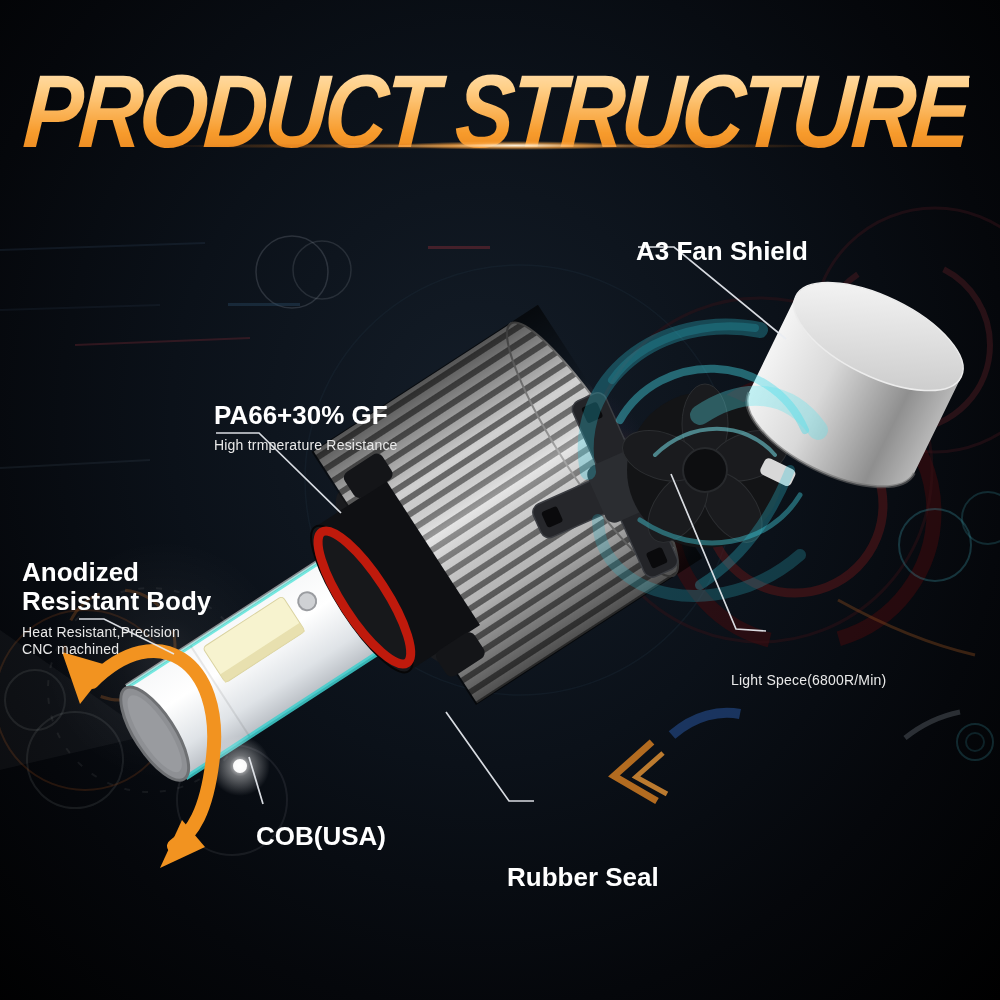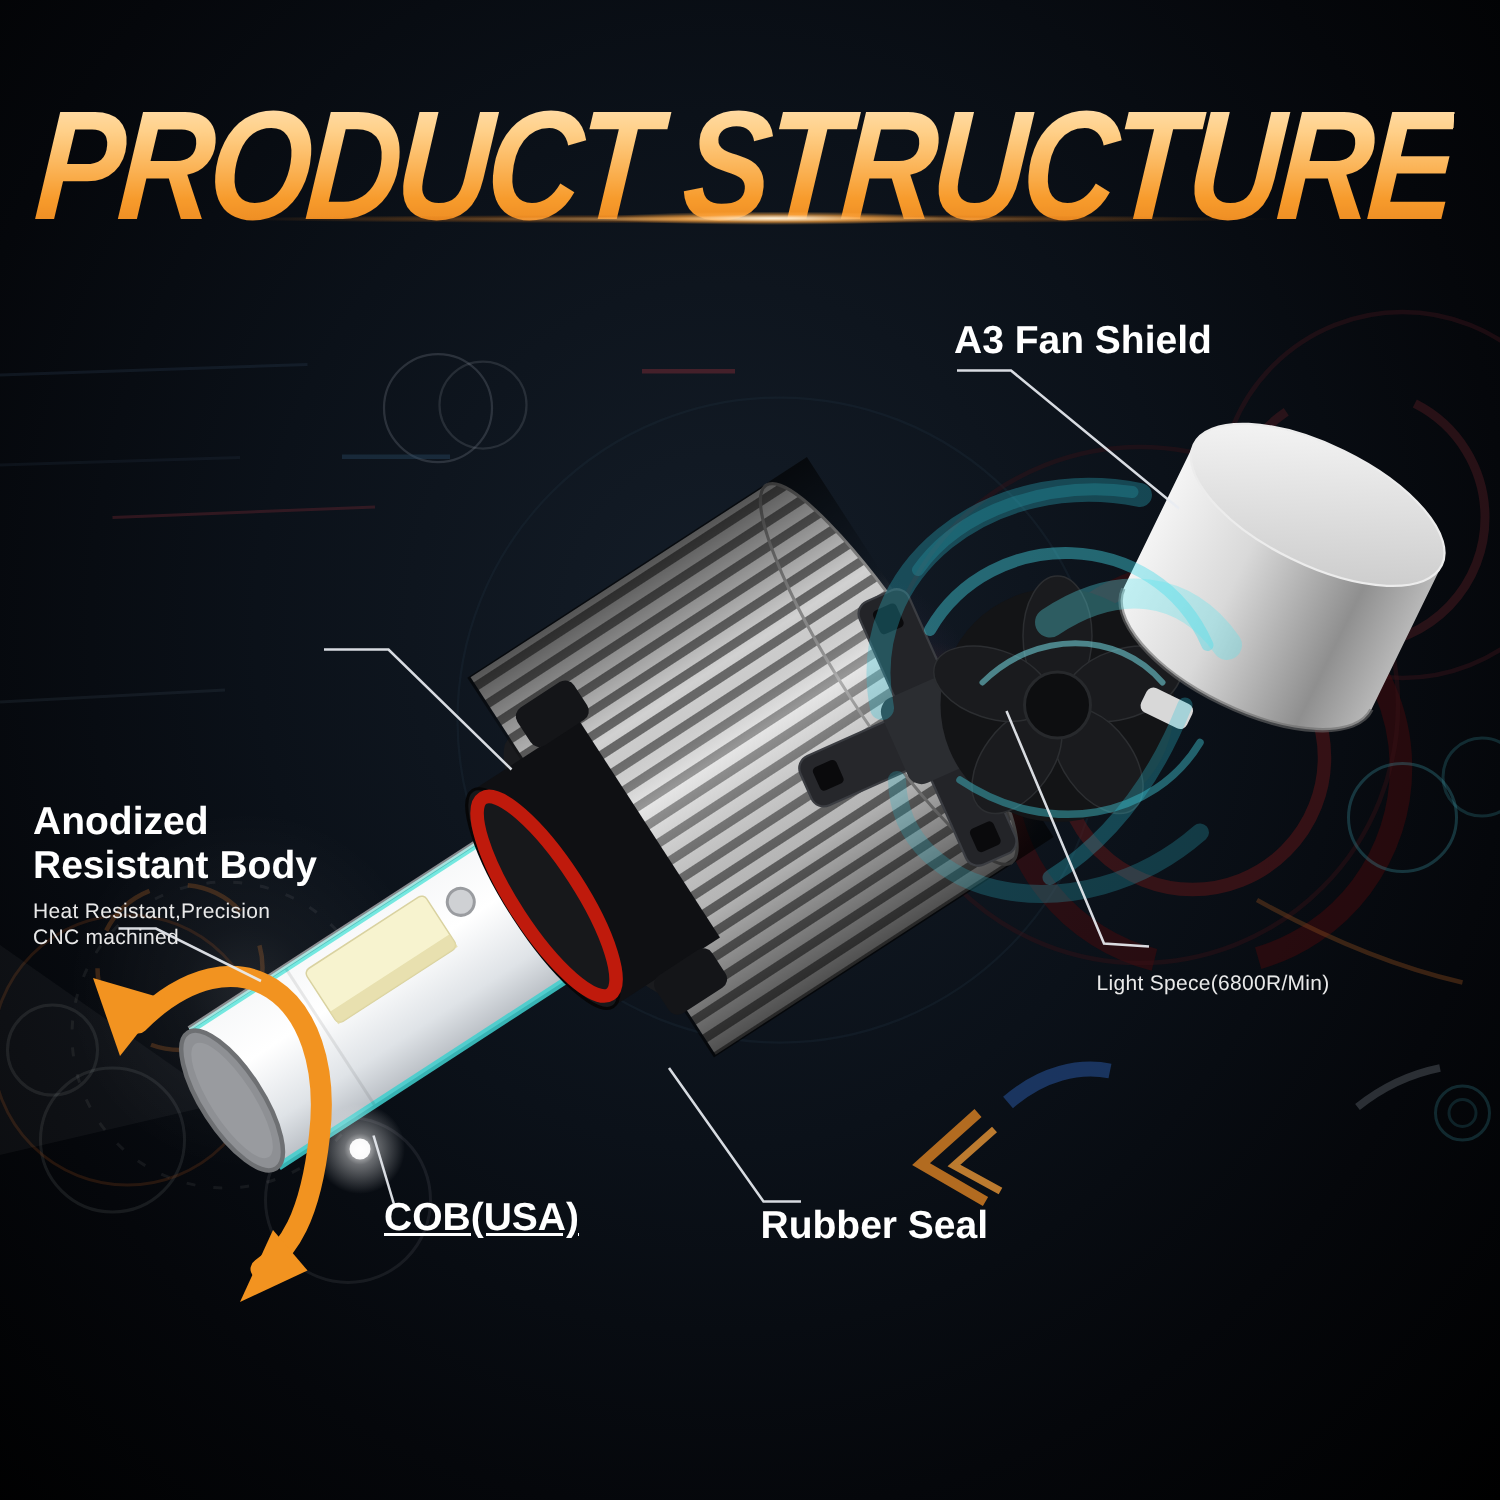--- a/index.html
+++ b/index.html
@@ -13,21 +13,21 @@
     position:absolute;left:50%;top:52px;white-space:nowrap;
     font-size:96px;font-weight:bold;font-style:italic;letter-spacing:-4px;
     transform:translateX(-50%) skewX(-4deg) scale(.92,1.08);transform-origin:center top;
     background:linear-gradient(180deg,#ffe9c8 0%,#ffd089 30%,#f79b2c 68%,#e07a17 100%);
     -webkit-background-clip:text;background-clip:text;color:transparent;
   }
   .glow-line{position:absolute;left:150px;top:143px;width:700px;height:6px;border-radius:50%;
     background:radial-gradient(closest-side, rgba(255,190,110,.8), rgba(220,120,25,.3) 60%, rgba(0,0,0,0));}
   .glow-core{position:absolute;left:400px;top:141px;width:230px;height:9px;border-radius:50%;
     background:radial-gradient(closest-side, rgba(255,245,225,.95), rgba(255,170,70,.55) 55%, rgba(0,0,0,0));}
-  .label{position:absolute;color:#fff;}
+  .label{position:absolute;color:#fff;margin-top:25px;}
   .label-title{font-weight:bold;font-size:26px;line-height:1.13;letter-spacing:0;}
   .label-sub{font-size:14px;color:#e9e9e9;margin-top:7px;line-height:1.25;letter-spacing:.2px;}
   .w215{width:215px;} .w168{width:168px;} .w175{width:175px;}
   .nowrap{white-space:nowrap;}
 </style>
 </head>
 <body>
 
 <div class="stage">
 
@@ -207,32 +207,36 @@
   </svg>
 
   <div class="title">PRODUCT STRUCTURE</div>
   <div class="glow-line"></div>
   <div class="glow-core"></div>
 
   <div class="label" style="left:636px;top:212px;">
     <div class="label-title nowrap">A3 Fan Shield</div>
   </div>
 
+  <div class="label" style="left:214px;top:376px;">
+    <div class="label-title nowrap">PA66+30% GF</div>
+    <div class="label-sub nowrap">High trmperature Resistance</div>
+  </div>
 
   <div class="label" style="left:22px;top:533px;">
     <div class="label-title w215">Anodized Resistant Body</div>
     <div class="label-sub w175">Heat Resistant,Precision CNC machined</div>
   </div>
 
   <div class="label" style="left:731px;top:640px;">
     <div class="label-sub nowrap">Light Spece(6800R/Min)</div>
   </div>
 
-  <div class="label" style="left:256px;top:797px;text-decoration:underline;">
+  <div class="label" style="left:256px;top:797px;">
     <div class="label-title nowrap">COB(USA)</div>
   </div>
 
-  <div class="label" style="left:507px;top:802px;">
+  <div class="label" style="left:507px;top:838px;">
     <div class="label-title nowrap">Rubber Seal</div>
   </div>
 
 
 </div>
 
 </body></html>

